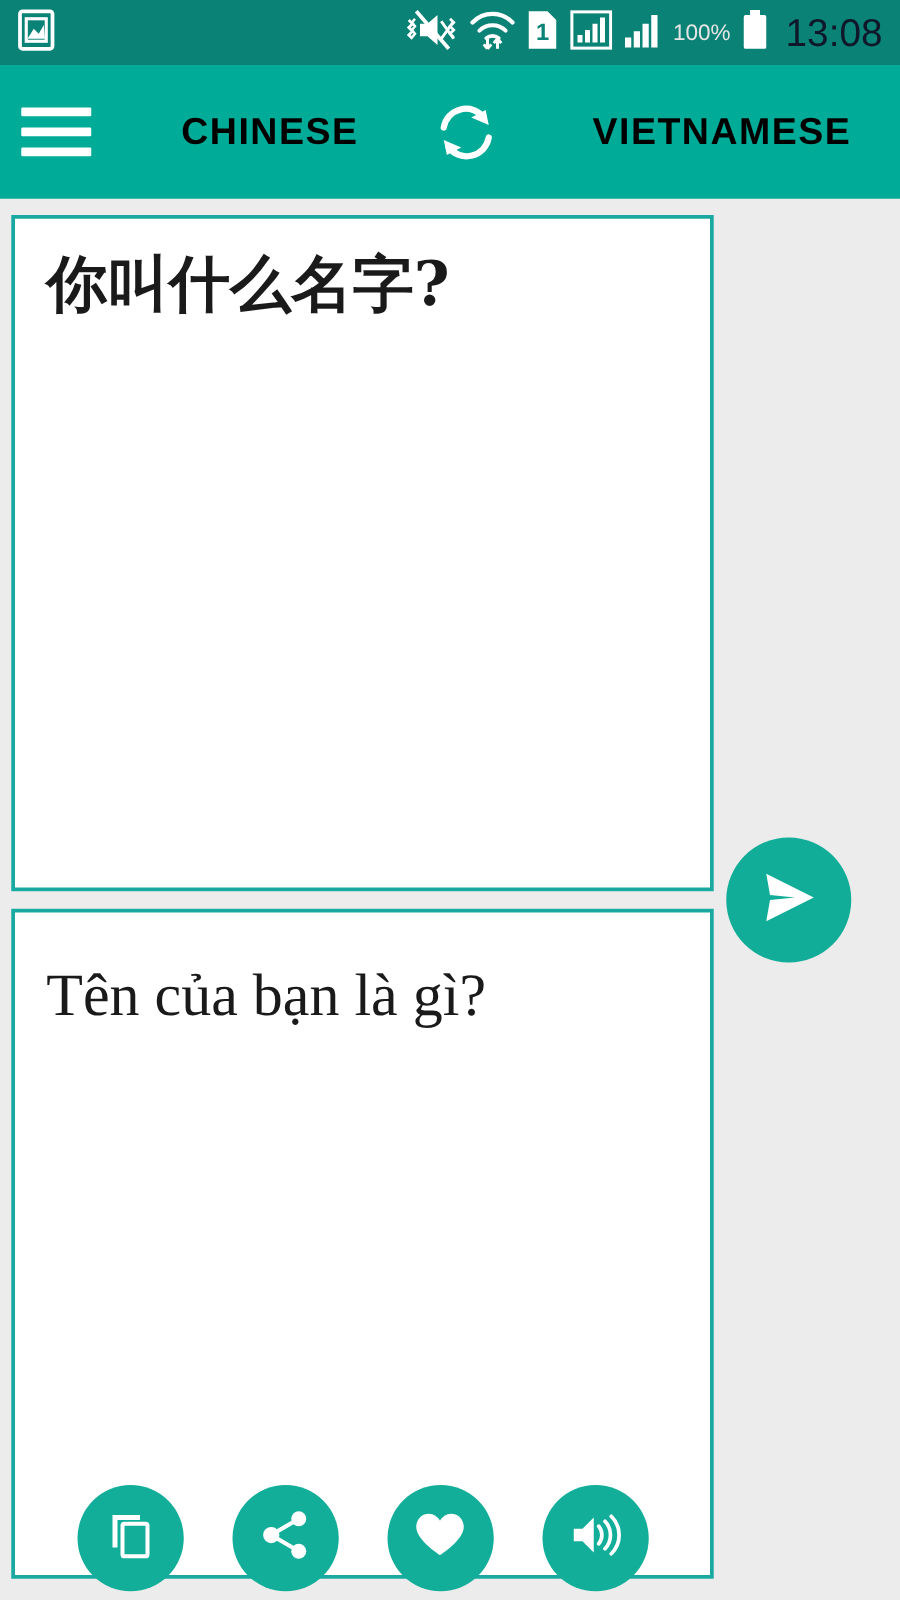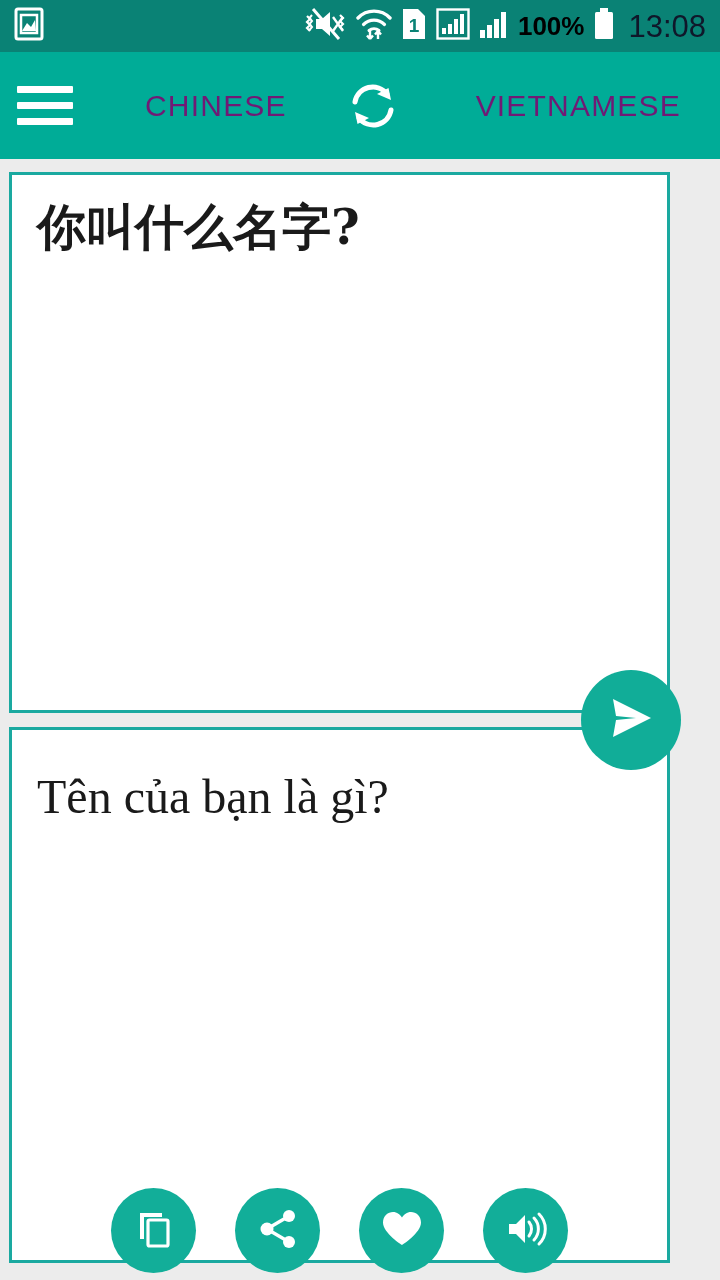--- a/index.html
+++ b/index.html
@@ -25,23 +25,23 @@
     background: #0a8275;
     display: flex;
     align-items: center;
     padding: 0 14px;
   }
   .sb-left { display: flex; align-items: center; gap: 10px; }
   .sb-spacer { flex: 1 1 auto; }
   .sb-right { display: flex; align-items: center; gap: 9px; }
   .sb-icon { display: block; }
   .sb-text {
-    color: #000000;
-    font-size: 26px;
-    font-weight: 700;
+    color: #e5e5e5;
+    font-size: 18px;
+    font-weight: 400;
     letter-spacing: 0px;
     line-height: 1;
   }
   .sb-clock {
     color: #0f172a;
     font-size: 31px;
     font-weight: 400;
     line-height: 1;
     margin-left: 4px;
   }
@@ -65,23 +65,23 @@
     cursor: pointer;
   }
   .hamburger span {
     display: block;
     height: 7px;
     width: 56px;
     background: #ffffff;
     border-radius: 1px;
   }
   .lang-btn {
-    color: #701a75;
+    color: #000000;
     font-size: 30px;
-    font-weight: normal;
+    font-weight: bold;
     letter-spacing: 1.2px;
     cursor: pointer;
     white-space: nowrap;
   }
   .lang-source {
     position: absolute;
     left: 145px;
     top: 50%;
     transform: translateY(-50%);
   }
@@ -97,21 +97,21 @@
     top: 50%;
     transform: translateY(-50%);
     width: 62px; height: 62px;
     cursor: pointer;
   }
 
   
   .panel {
     position: absolute;
     left: 9px;
-    width: 661px;
+    width: 562px;
     background: #ffffff;
     border: 3px solid #1aa9a0;
   }
   .panel-source { top: 172px; height: 541px; }
   .panel-target { top: 727px; height: 536px; }
 
   .panel-text {
     position: absolute;
     left: 25px;
     right: 25px;

